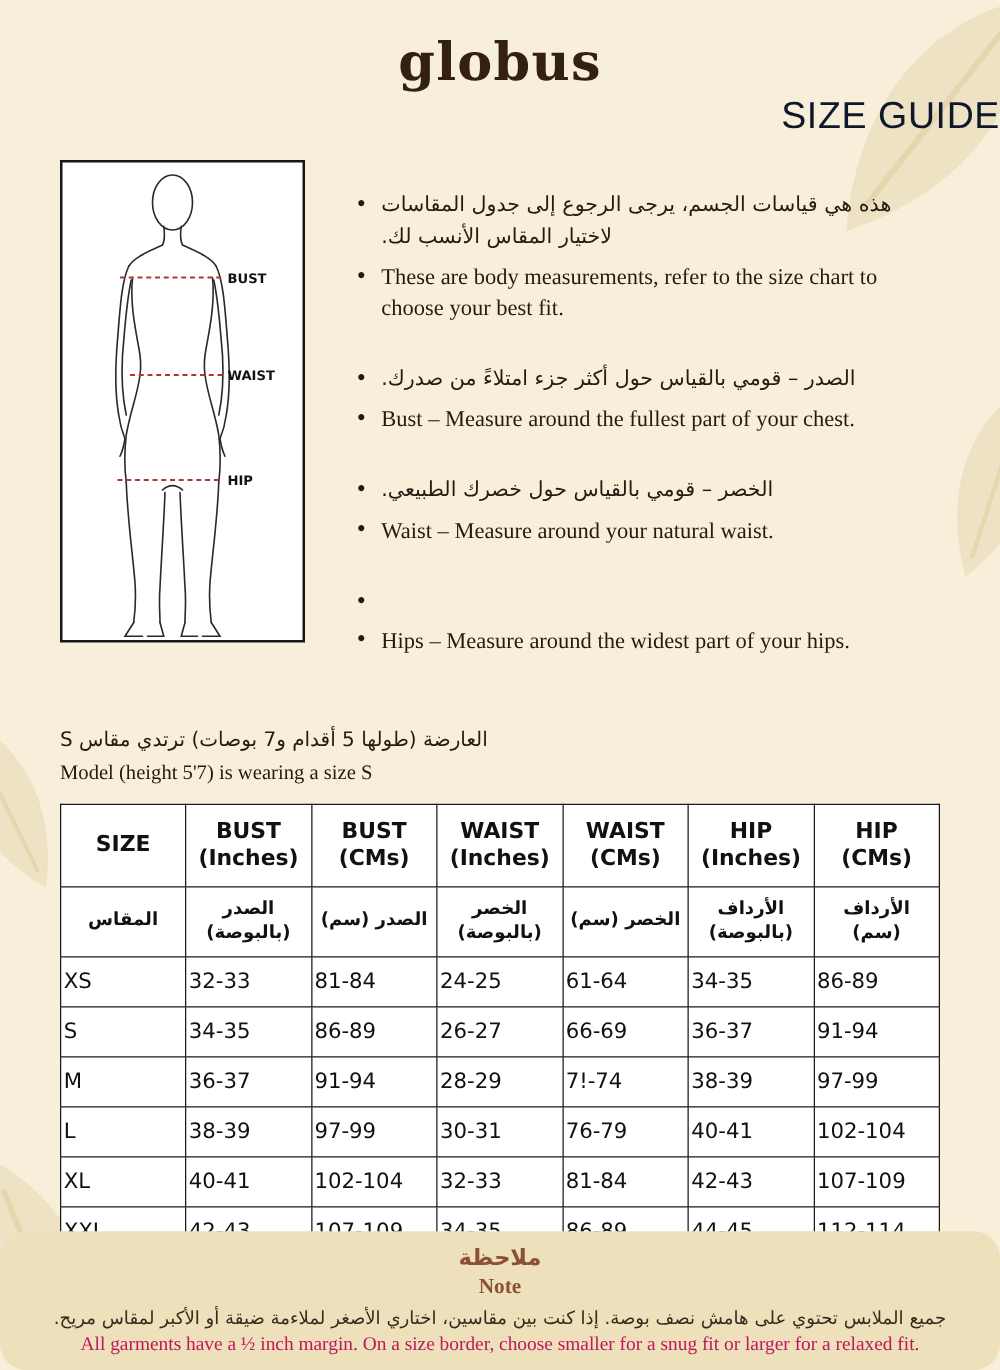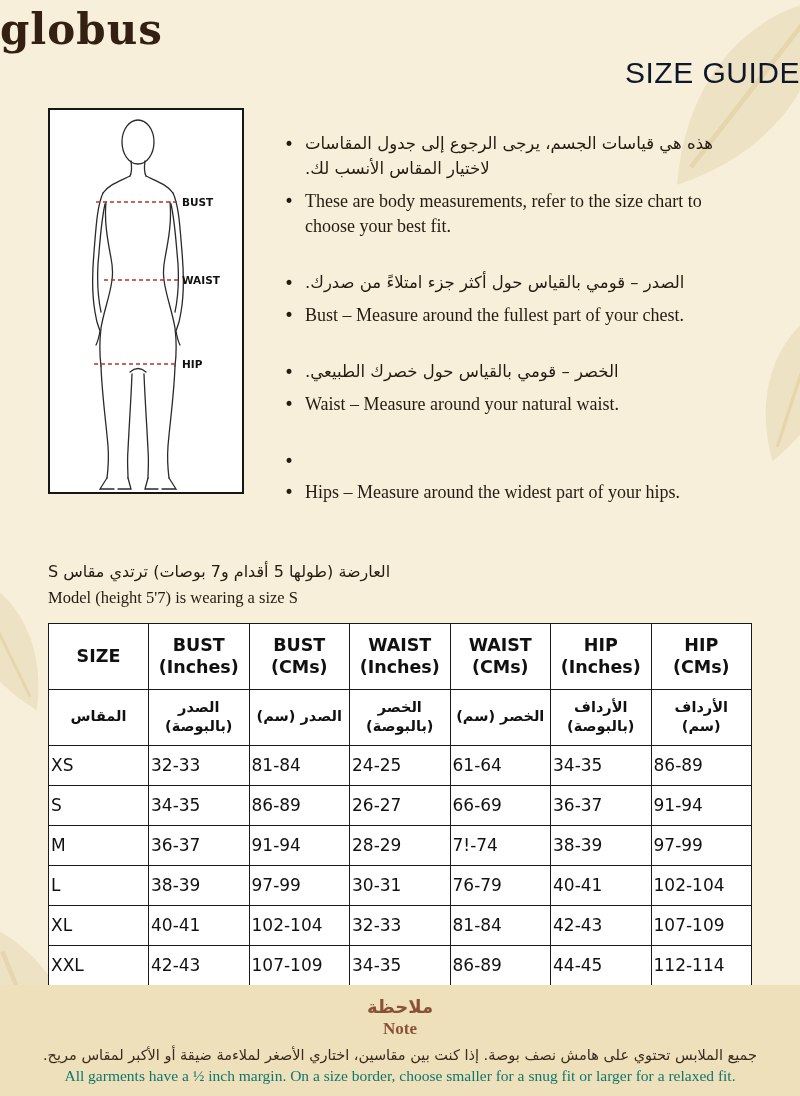--- a/index.html
+++ b/index.html
@@ -11,21 +11,22 @@
     font-family:"DejaVu Sans", sans-serif;
     color:#241a10;
   }
   
   .decor { position:absolute; z-index:0; pointer-events:none; }
   .decor svg { display:block; }
 
   .page { position:relative; z-index:1; width:100%; height:100%; }
 
   .logo {
-    padding-top:8px;
+    padding-top:28px;
+    text-align:center;
     font-family:"DejaVu Serif", serif;
     font-weight:bold;
     font-size:42px;
     line-height:1.05;
     color:#332012;
     letter-spacing:1px;
   }
   .page-title {
     text-align:right;
     font-family:"Liberation Sans", sans-serif;
@@ -97,25 +98,26 @@
   td.size-cell { font-weight:normal; }
 
   .note-band {
     position:absolute;
     left:0; right:0; bottom:0;
     height:111px;
     background:#eee0ba;
     z-index:2;
     text-align:center;
     padding-top:10px;
+    border-radius:21px;
   }
   .note-title-ar { direction:rtl; font-weight:bold; font-size:18px; color:#8a5136; line-height:1.3; }
   .note-title-en { font-family:"Liberation Serif", serif; font-weight:bold; font-size:17px; color:#8a5136; line-height:1.35; }
   .note-body-ar { direction:rtl; font-size:14.5px; color:#372a1c; margin-top:4px; line-height:1.4; }
-  .note-body-en { font-family:"Liberation Serif", serif; font-size:15.5px; color:#0f766e; line-height:1.35; }
+  .note-body-en { font-family:"Liberation Serif", serif; font-size:15.5px; color:#be185d; line-height:1.35; }
 </style>
 </head>
 <body>
 
 <div class="decor" style="left:668px; top:-34px; width:160px; transform:rotate(38deg);">
   <svg viewBox="0 0 100 160" width="160" height="256">
     <path d="M50,5 C82,42 86,98 50,152 C14,98 18,42 50,5 Z" fill="#eee2c4"></path>
     <path d="M50,22 L50,138" stroke="#e6d6ad" stroke-width="3" fill="none"></path>
   </svg>
 </div>

